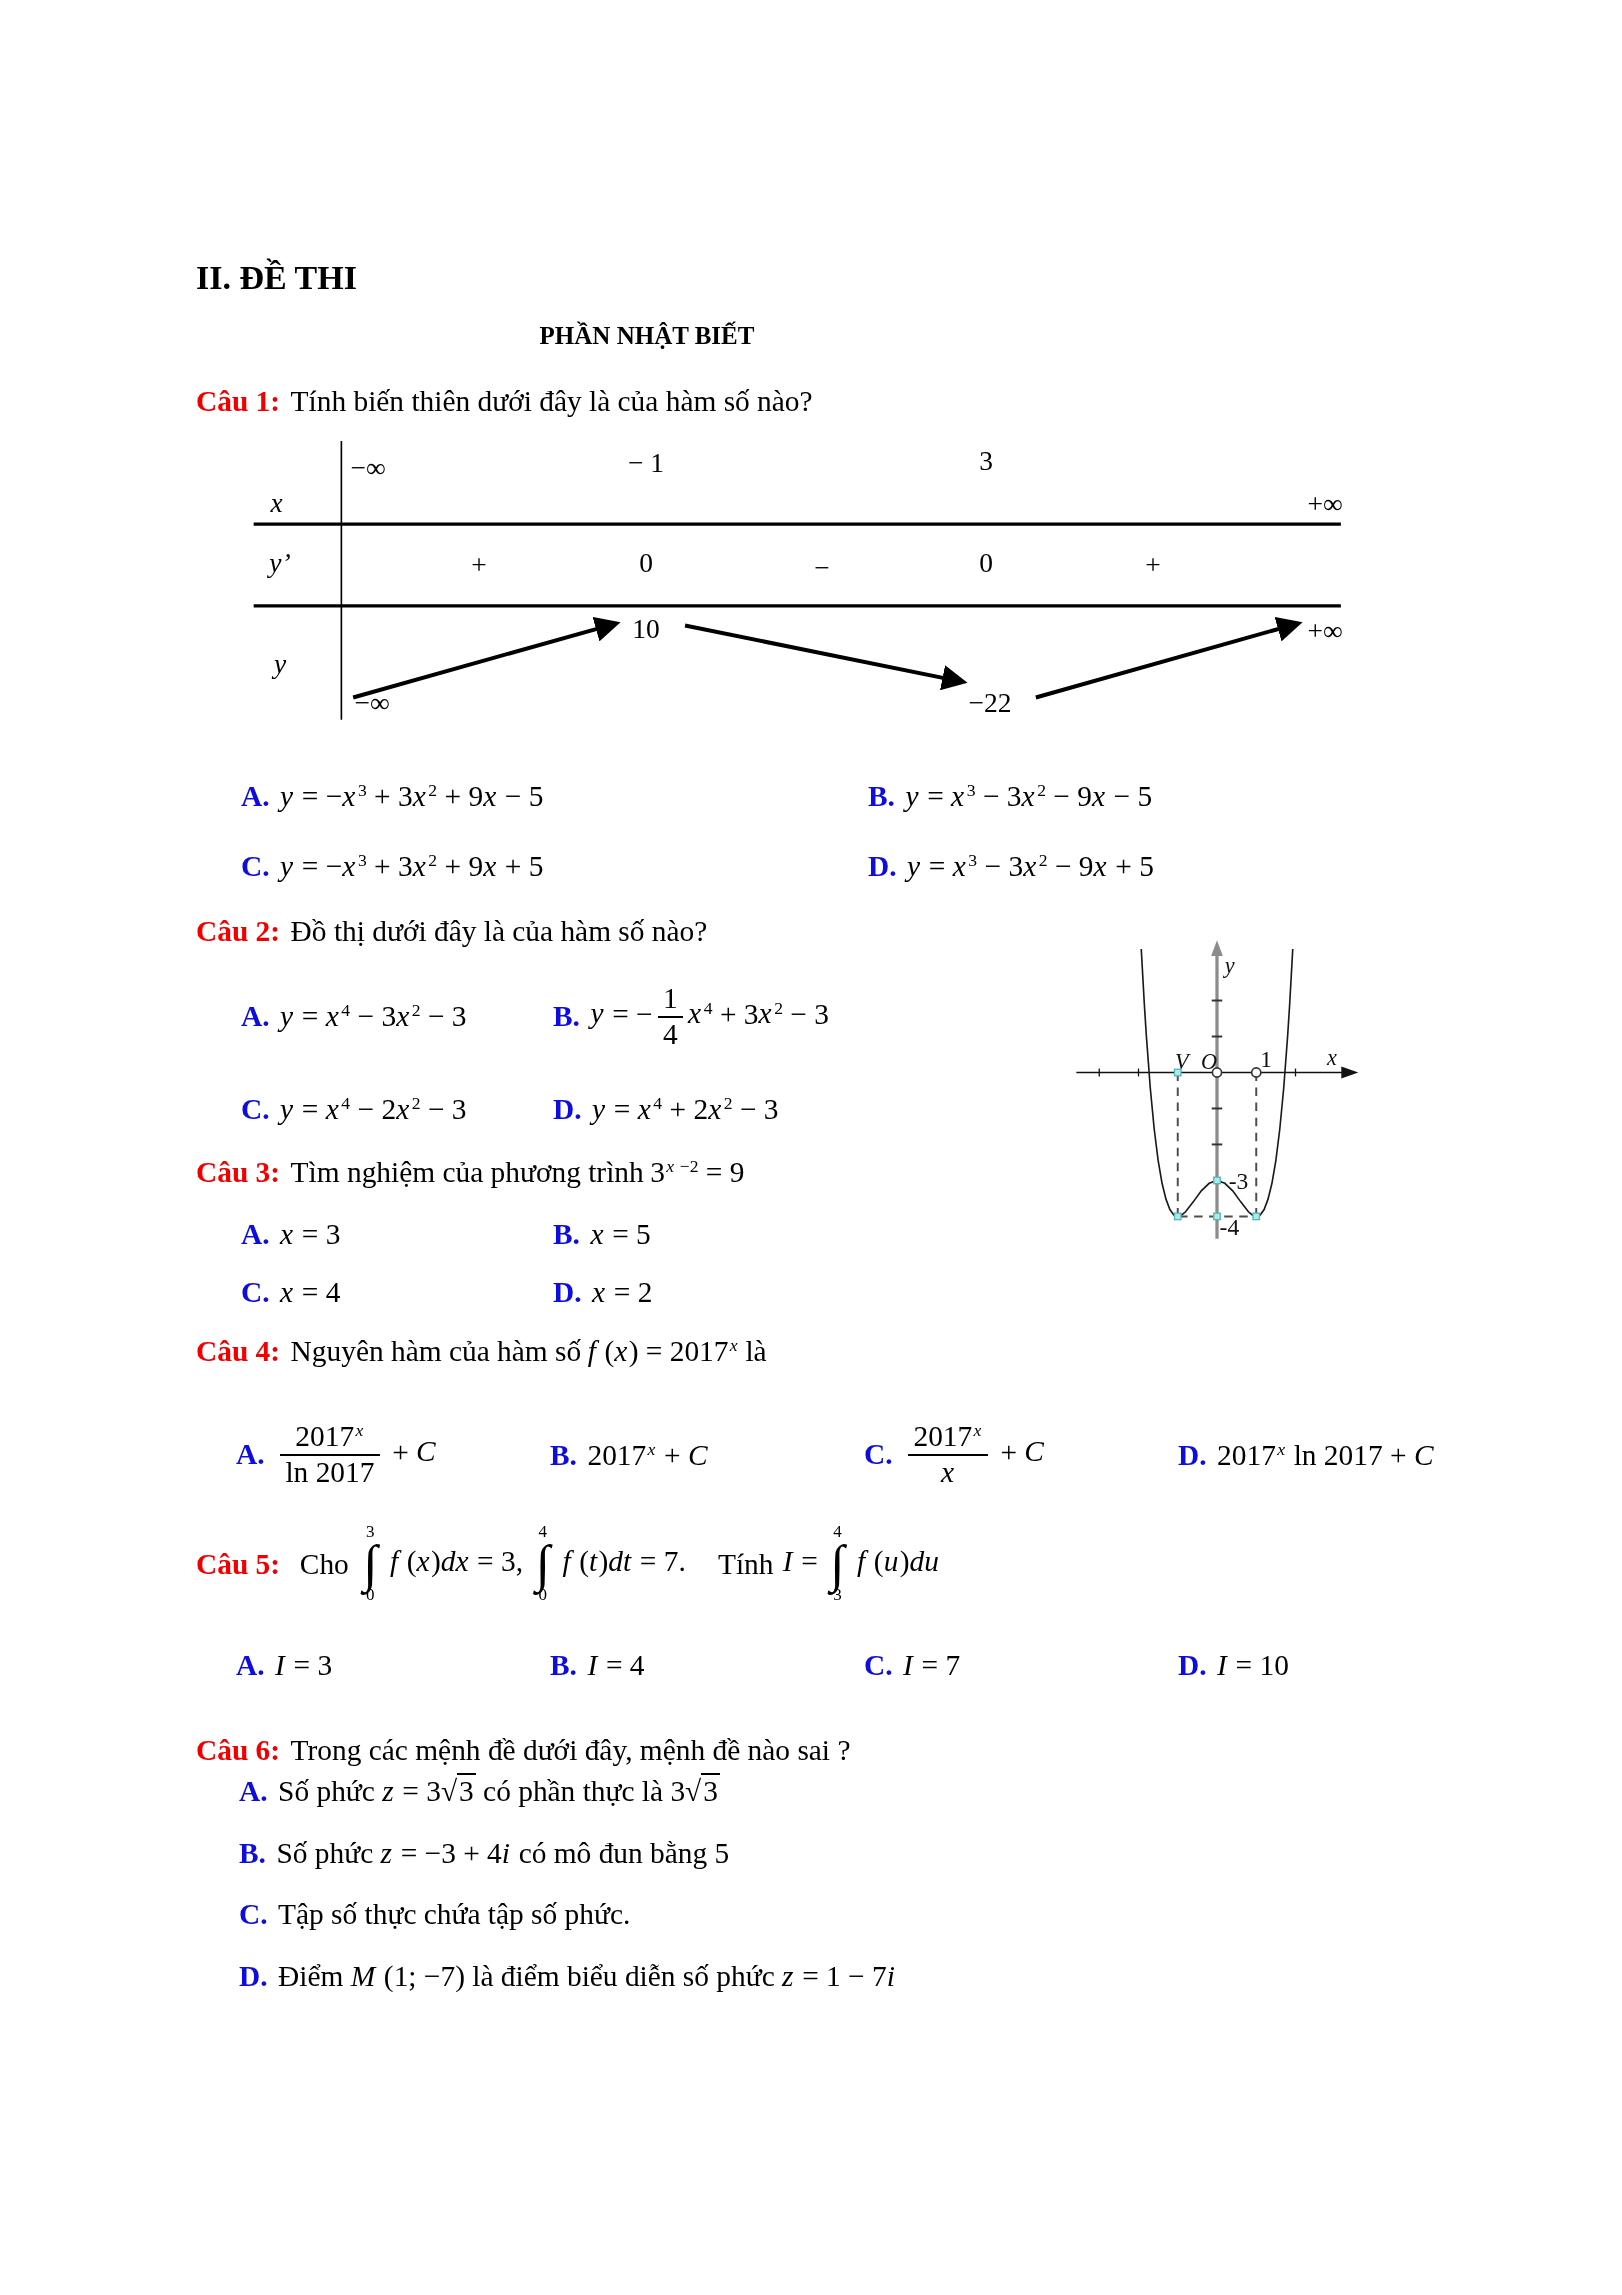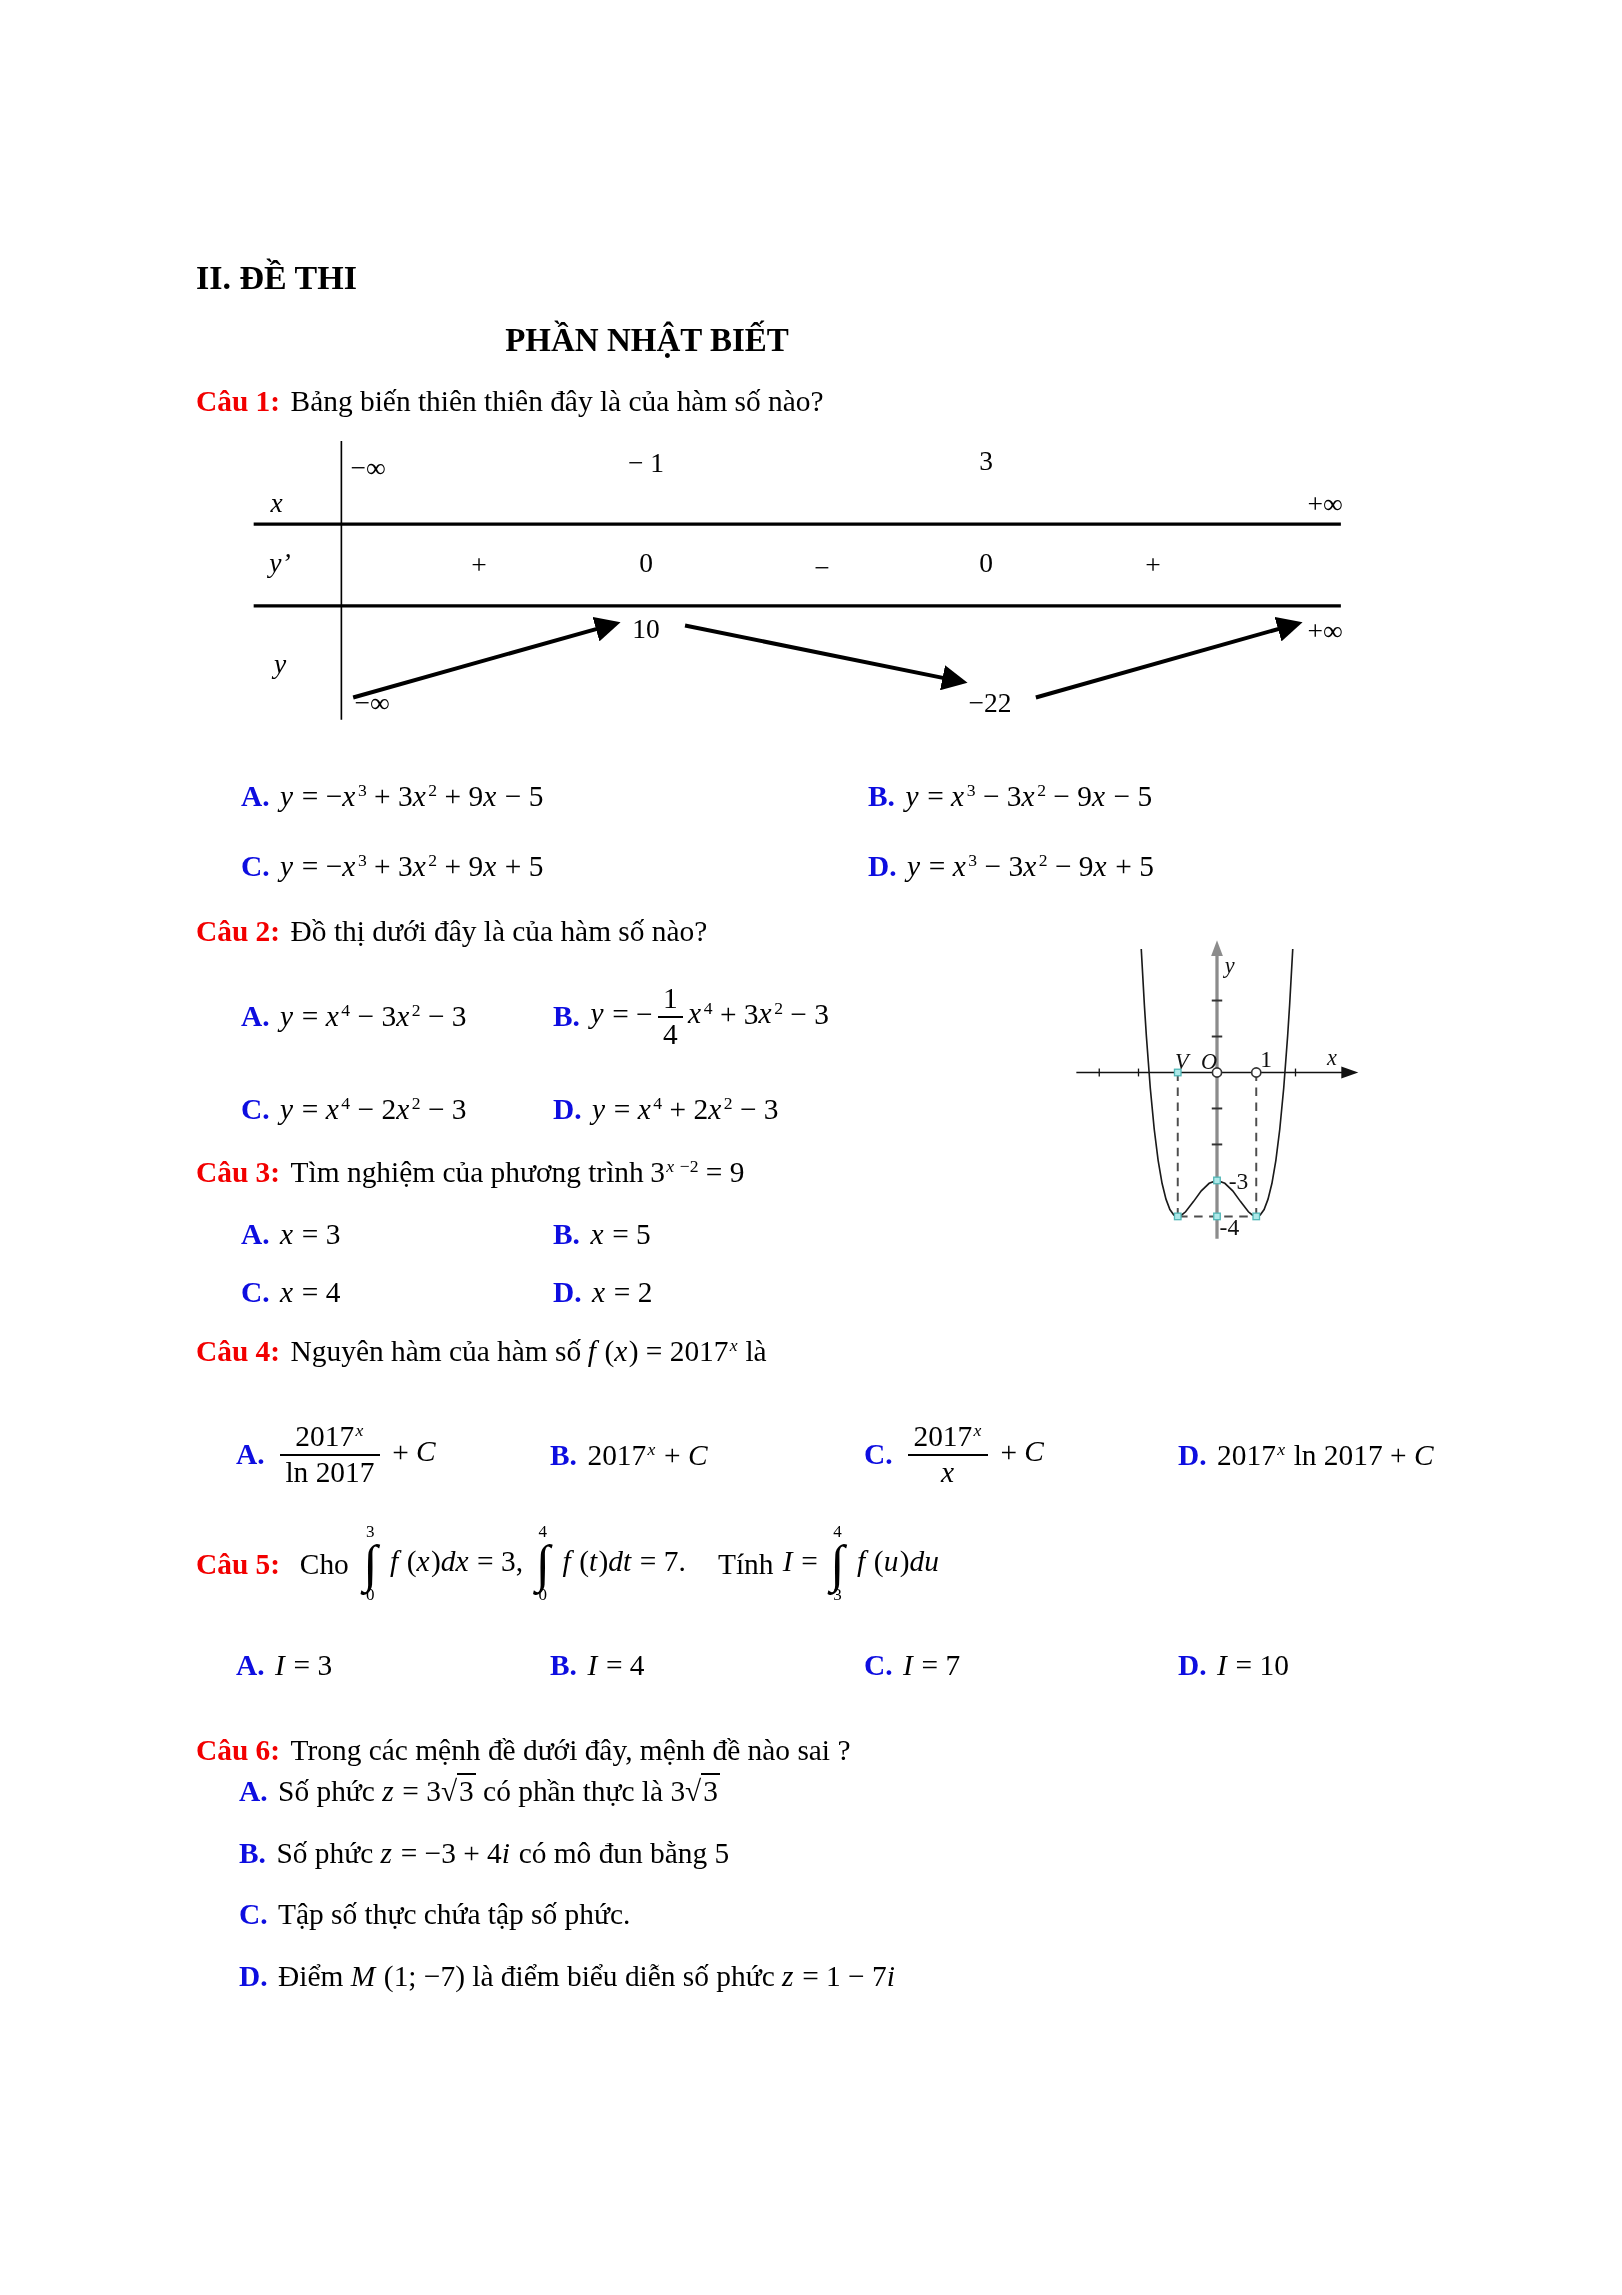--- a/index.html
+++ b/index.html
@@ -1,20 +1,20 @@
 <!DOCTYPE html>
 <html style="font-size:10.5px"><head>
 <meta charset="utf-8">
 <style>
   html,body{margin:0;padding:0;background:#888;}
   .page{position:relative;width:1623px;height:2295px;background:#ffffff;
         font-family:"Liberation Serif","DejaVu Serif",serif;color:#000;overflow:hidden;}
   .abs{position:absolute;}
   .h-doc{font-size:34px;font-weight:bold;white-space:nowrap;}
-  .h-part{font-size:33px;font-weight:bold;text-align:center;width:1294px;}
+  .h-part{font-size:25px;font-weight:bold;text-align:center;width:1294px;}
   .qline{position:absolute;font-size:29.4px;white-space:nowrap;}
   .qlabel{color:#f20000;font-weight:bold;margin-right:10.5px;text-align:right;}
   .qmath{margin-left:6.5px;}
   .opt{position:absolute;display:flex;align-items:center;white-space:nowrap;font-size:29.4px;height:46px;}
   .opt .letter{color:#0d0de0;font-weight:bold;margin-right:10.5px;}
   .opt.tall{height:111px;}
   .flexline{display:flex;align-items:center;column-gap:9.2px;}
   i{font-style:italic;padding-right:1.3px;}
   sup{font-size:0.6em;line-height:0;position:relative;top:-0.55em;vertical-align:baseline;margin-left:1.3px;}
   .frac{display:inline-block;text-align:center;vertical-align:middle;margin:0 5.2px;}
@@ -33,21 +33,21 @@
 </style>
 </head>
 <body>
 
 <div class="page">
 
   <div class="abs h-doc" style="left:196px;top:259px;font-family:Liberation Serif, serif;">II. ĐỀ THI</div>
   <div class="abs h-part" style="left:0;top:322px;">PHẦN NHẬT BIẾT</div>
 
   <div class="qline" style="left:196px;top:385px;">
-    <span class="qlabel">Câu 1:</span><span>Bảng biến thiên thiên đây là của hàm số nào?</span>
+    <span class="qlabel">Câu 1:</span><span>Tính biến thiên dưới đây là của hàm số nào?</span>
   </div>
 
   <div class="abs" style="left:249px;top:437px;width:1126px;height:288px;">
     <svg width="1126" height="288" viewBox="0 0 1720 440">
       <defs>
         <marker id="ah" viewBox="0 0 10 10" refX="8" refY="5" markerWidth="6.5" markerHeight="6.5" orient="auto-start-reverse">
           <path d="M0,0 L10,5 L0,10 z" fill="#000"></path>
         </marker>
       </defs>
       <g>

